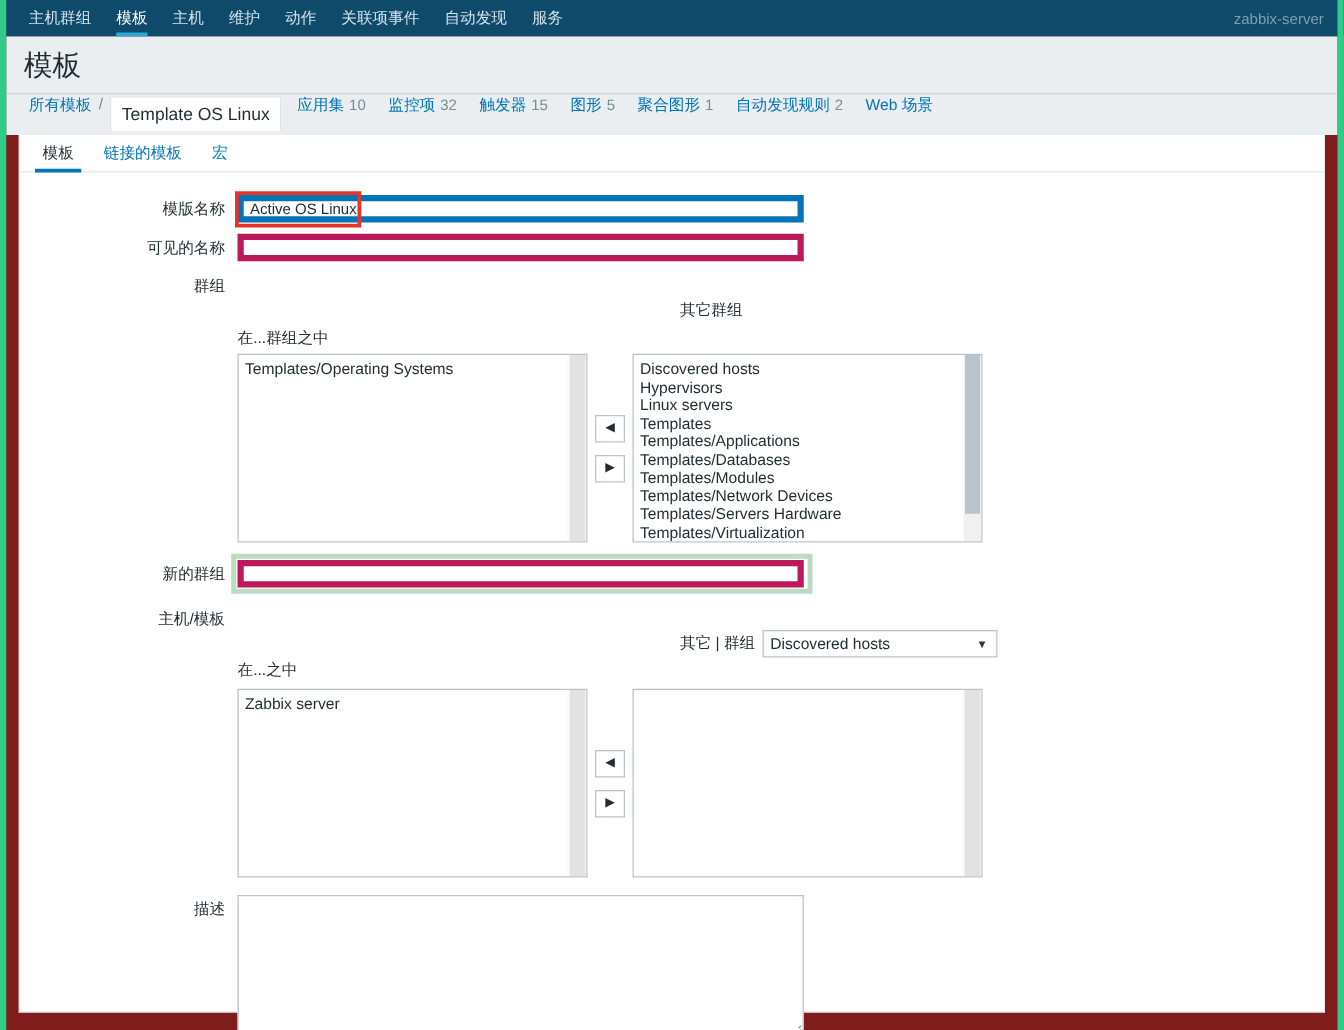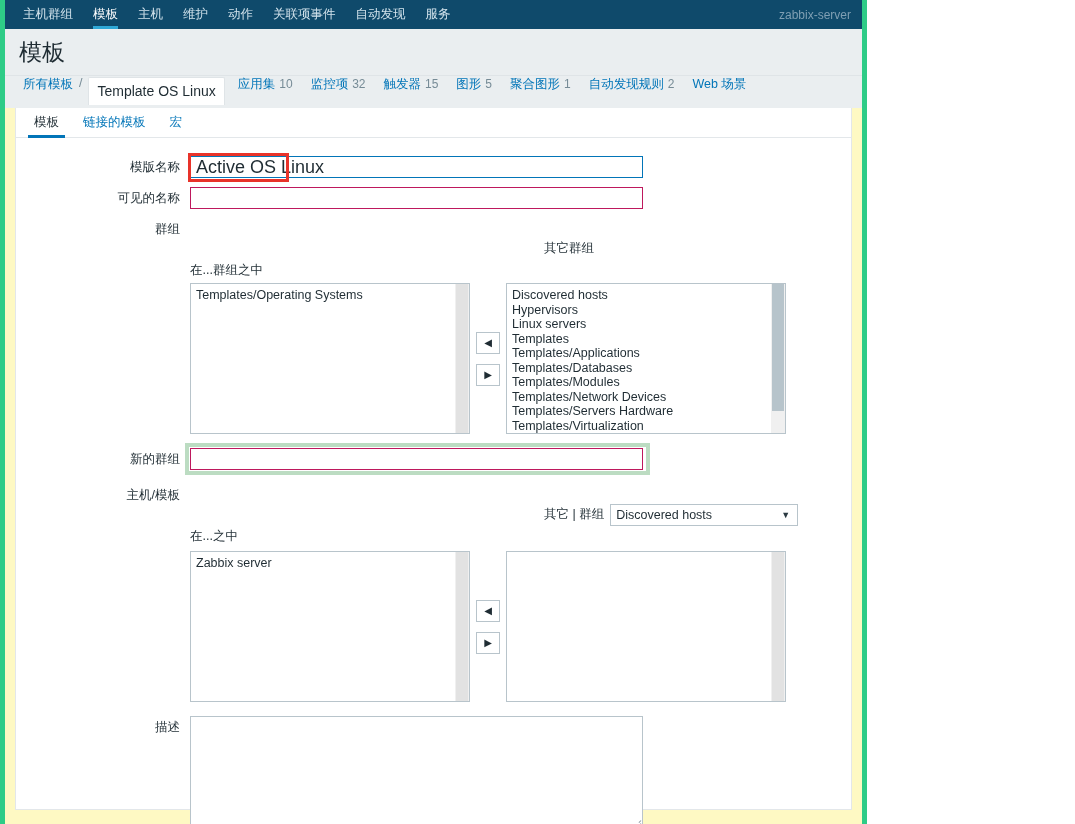--- a/index.html
+++ b/index.html
@@ -7,22 +7,22 @@
     margin: 0; padding: 0;
     width: 1075px; height: 824px;
     font-family: "Liberation Sans", "DejaVu Sans", sans-serif;
     background: #ffffff;
     overflow: hidden;
   }
 
   
   #app {
     position: relative;
-    width: 867px; height: 824px;
-    background: #fef9c3;
+    width: 1075px; height: 824px;
+    background: #7f1d1d;
   }
   .edge-stripe {
     position: absolute; top: 0; bottom: 0; width: 5px;
     background: #2ecc87; z-index: 40;
   }
   .edge-stripe.left  { left: 0; }
   .edge-stripe.right { right: 0; }
 
   
   #topnav {
@@ -134,24 +134,24 @@
     width: 174px; min-width: 174px;
     text-align: right; padding-right: 10px;
     font-size: 12.5px; color: #1f2c33;
     line-height: 22px;
     white-space: nowrap;
   }
   .field { position: relative; }
 
   input.txt {
     height: 22px; width: 453px;
-    border: 1px solid #be185d;
+    border: 5px solid #be185d;
     background: #ffffff;
     font-family: "Liberation Sans", "DejaVu Sans", sans-serif;
-    font-size: 18px; color: #1f2c33;
+    font-size: 12px; color: #1f2c33;
     padding: 0 5px;
     outline: none;
   }
   input.txt.focused { border-color: #0275b8; }
 
   
   .annot-red {
     position: absolute;
     border: 3px solid #e8332a;
     pointer-events: none;

